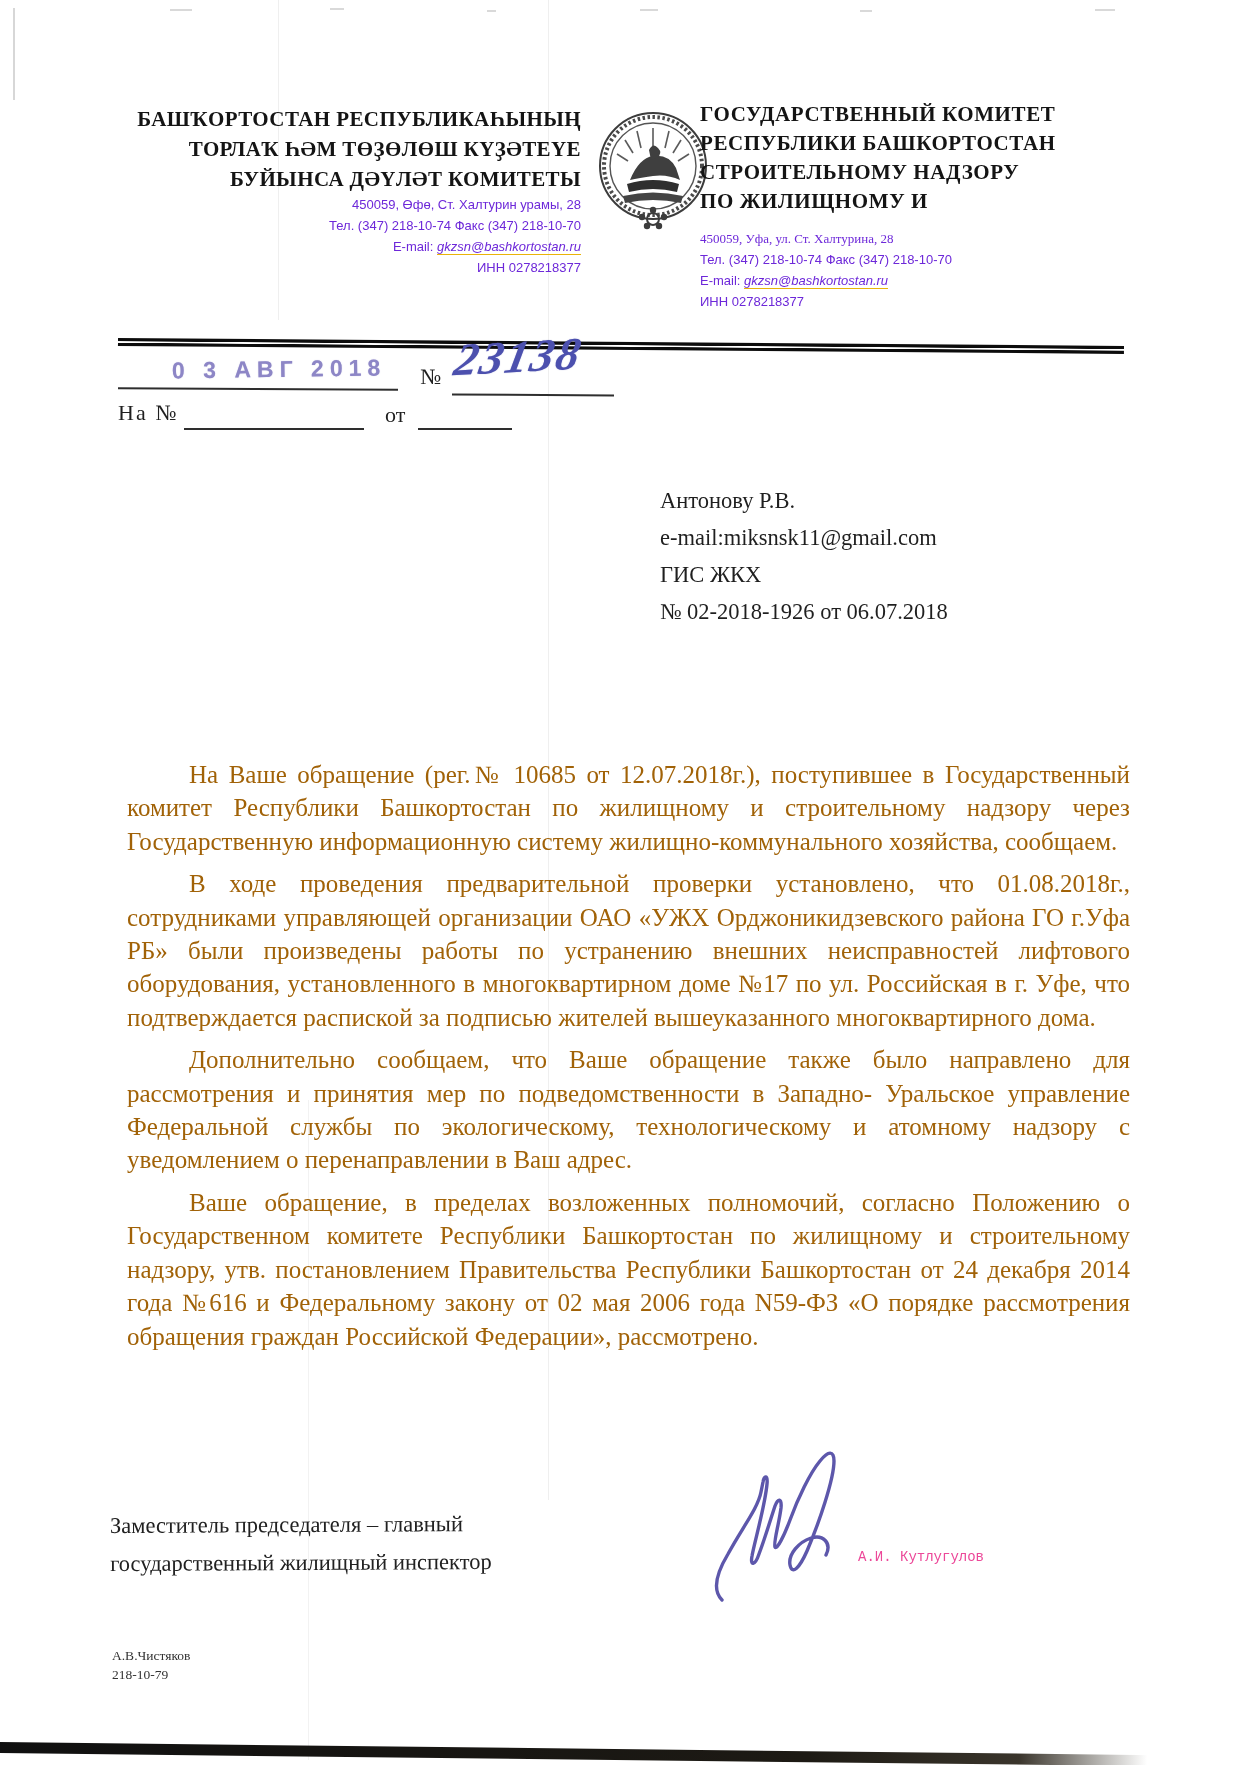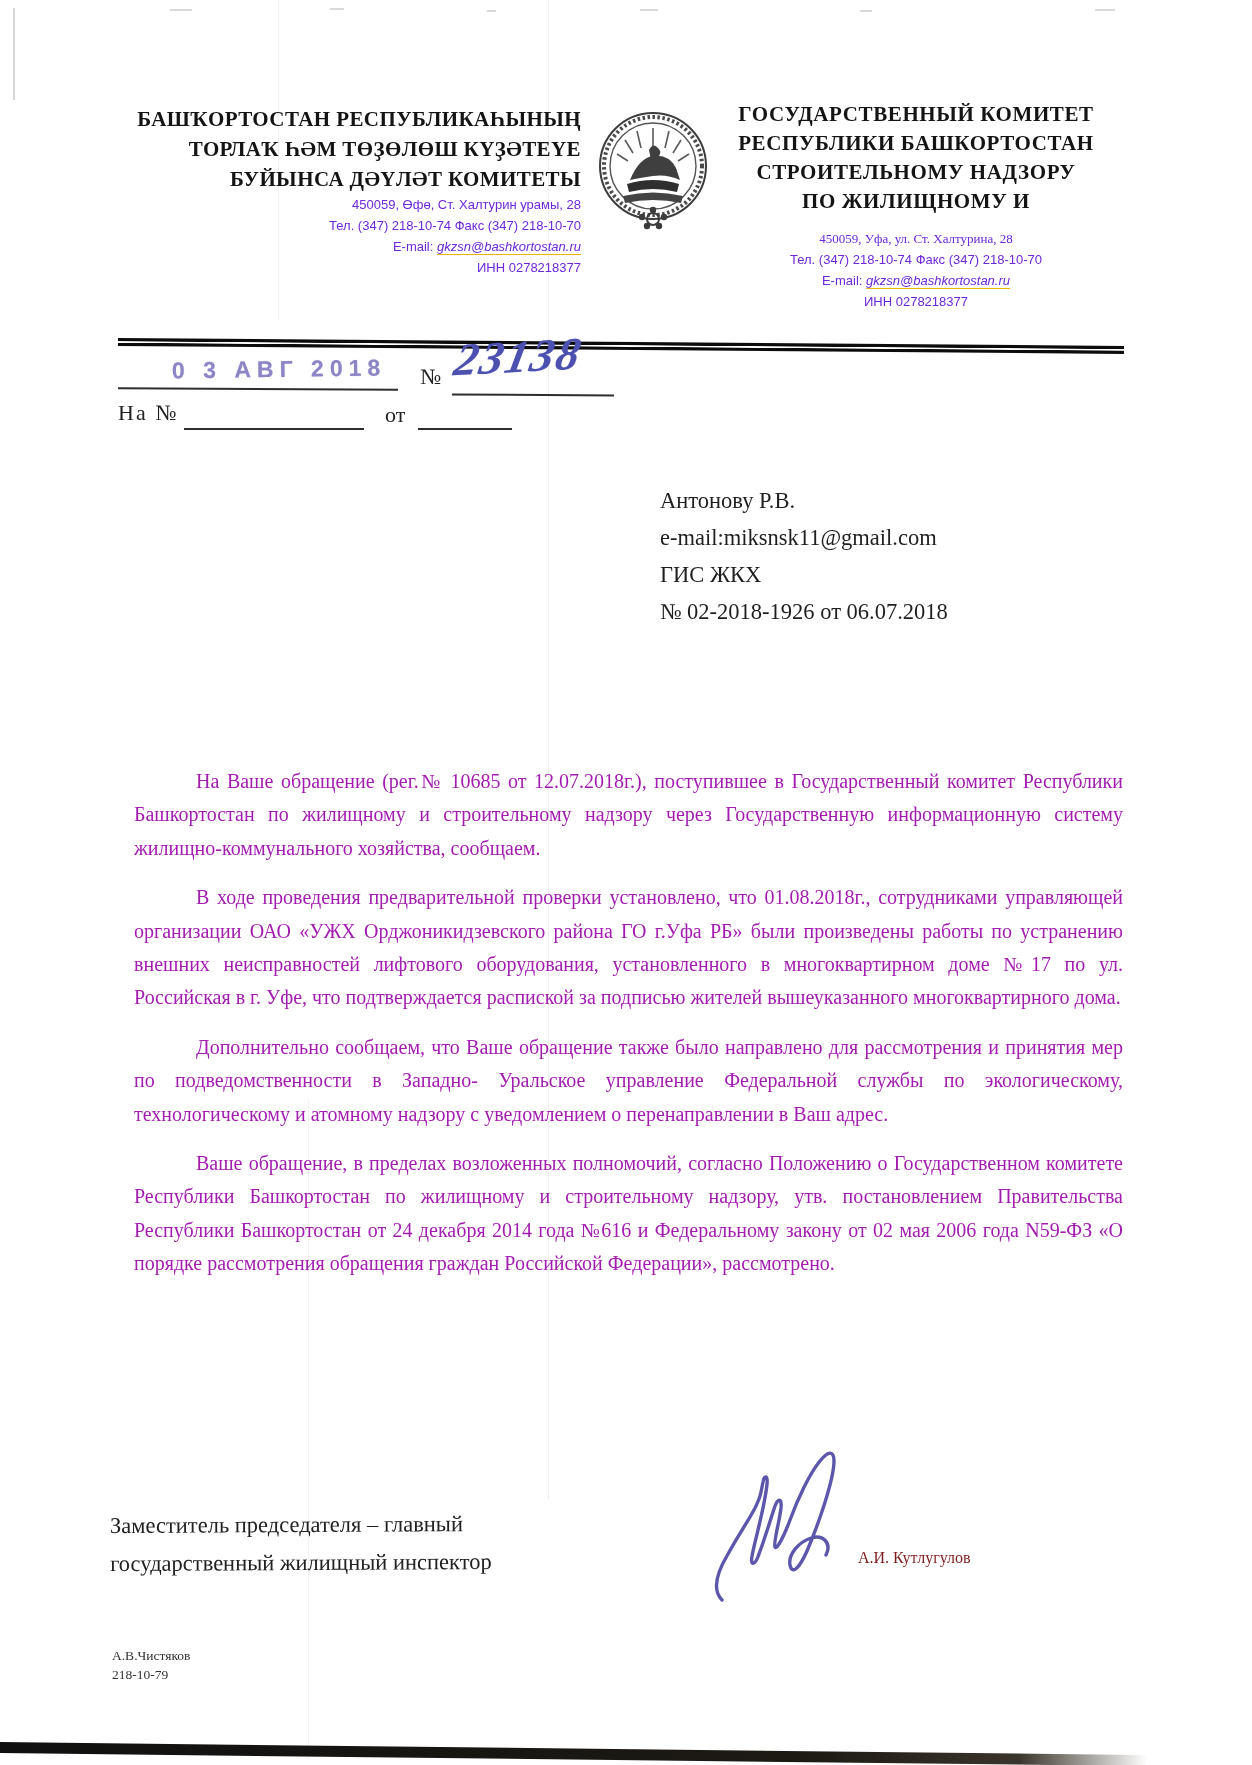--- a/index.html
+++ b/index.html
@@ -7,21 +7,21 @@
     position:relative;
     width:1252px;height:1765px;
     margin:0 auto;
     background:#ffffff;
     overflow:hidden;
     font-family:"Liberation Serif", serif;
     color:#1f1f1f;
   }
   
   .lh-left{position:absolute;left:115px;top:104px;width:466px;text-align:right;}
-  .lh-right{position:absolute;left:700px;top:100px;width:432px;text-align:center;}
+  .lh-right{position:absolute;left:700px;top:100px;width:432px;}
   .lh-title{font-weight:bold;font-size:21px;line-height:30px;letter-spacing:.4px;color:#141414;}
   .lh-title-r{font-weight:bold;font-size:21px;line-height:29px;letter-spacing:.6px;color:#141414;}
   .lh-addr{font-family:"Liberation Sans", sans-serif;font-size:13px;line-height:21px;color:#6d28d9;}
   .lh-addr .u{border-bottom:1px solid #eab308;font-style:italic;}
   .emblem{position:absolute;left:597px;top:106px;width:112px;height:132px;}
   
   .divider{
     position:absolute;left:118px;top:338px;width:1006px;height:8px;
     background:linear-gradient(180deg,#0c0c0c 0 36%,#ffffff 44% 56%,#0c0c0c 64% 100%);
     transform:rotate(0.45deg);transform-origin:left center;
@@ -45,26 +45,26 @@
   .rule.num{left:452px;top:394px;width:162px;transform:rotate(0.4deg);}
   .rule.na{left:184px;top:428px;width:180px;}
   .rule.ot{left:418px;top:428px;width:94px;}
   .na-label{position:absolute;left:118px;top:400px;font-size:22px;letter-spacing:2px;}
   .ot-label{position:absolute;left:385px;top:402px;font-size:22px;}
   
   .recipient{position:absolute;left:660px;top:482px;font-size:22.5px;line-height:37px;}
   
   .body-text{position:absolute;left:118px;top:749px;width:1021px;}
   .body-text p{
-    margin:16px;font-size:20px;line-height:33.4px;
-    text-align:justify;text-indent:62px;color:#a21caf;
+    margin:9px;font-size:25px;line-height:33.4px;
+    text-align:justify;text-indent:62px;color:#a16207;
   }
   
   .sig-title{position:absolute;left:110px;top:1506px;font-size:22.5px;line-height:38px;color:#212121;transform:rotate(-0.3deg);}
-  .sig-name{position:absolute;left:858px;top:1549px;font-size:16px;color:#7f1d1d;}
+  .sig-name{position:absolute;left:858px;top:1549px;font-size:14px;color:#ec4899;font-family:Liberation Mono, monospace;}
   .signature-svg{position:absolute;left:706px;top:1448px;width:175px;height:170px;}
   
   .executor{position:absolute;left:112px;top:1646px;font-size:13.5px;line-height:19px;color:#333;}
   
   .scan-bottom{
     position:absolute;left:-6px;top:1742px;width:1165px;height:11px;
     background:linear-gradient(90deg,#101010 0,#1d1a14 70%,#3a352c 88%,rgba(58,53,44,0) 99%);
     transform:rotate(0.65deg);transform-origin:left top;border-radius:2px;
   }
   .scan-left-edge{position:absolute;left:13px;top:8px;width:2px;height:92px;background:#cdcdcd;opacity:.8;}

